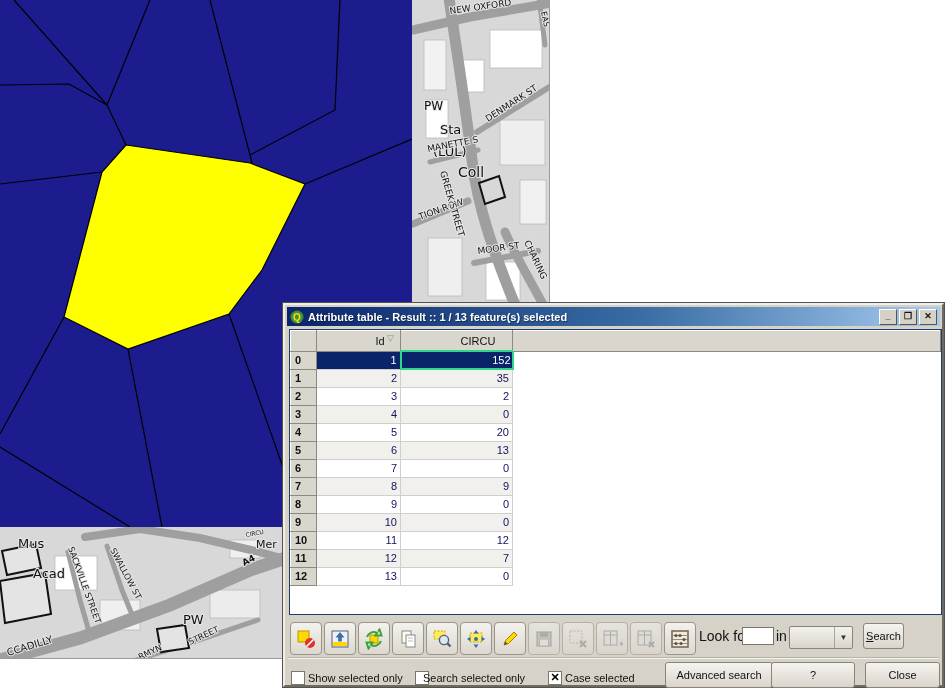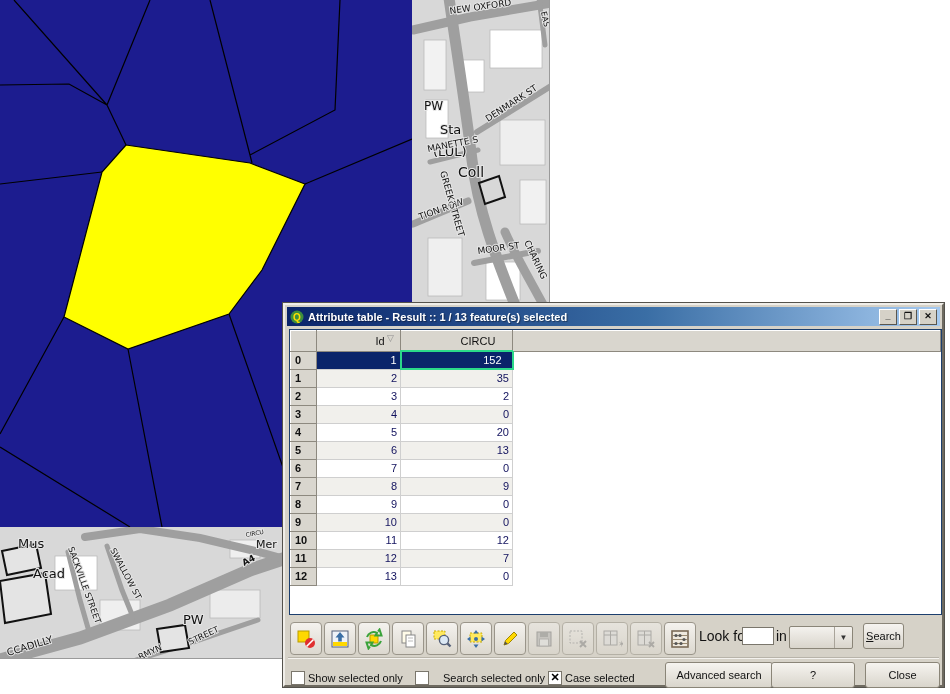--- a/index.html
+++ b/index.html
@@ -31,21 +31,21 @@
   table{border-collapse:collapse;table-layout:fixed;width:100%;font-size:11px;}
   col.c-rh{width:26px;} col.c-id{width:84px;} col.c-de{width:112px;}
   th{background:#d9d6ce;border:1px solid;border-color:#fff #8d897f #8d897f #fff;
      font-weight:normal;height:17px;position:relative;color:#111;padding-left:44px;}
   td{height:18px;border:1px solid #cfcfcf;border-top:none;color:#12125e;
      text-align:right;padding:0 3px 0 0;box-sizing:border-box;}
   td.rh{background:#d9d6ce;border:1px solid;border-color:#fff #8d897f #8d897f #fff;
         text-align:left;padding-left:4px;font-weight:bold;color:#111;}
   tr.alt td:not(.rh){background:#f1f0ec;}
   tr.sel td:not(.rh){background:#0a246a;color:#fff;}
-  td.focus{border:2px solid #2bd889 !important;padding-right:10px;}
+  td.focus{border:2px solid #2bd889 !important;padding-right:1px;}
   .sort-glyph{position:absolute;right:6px;top:2px;color:#8f8f8f;font-size:9px;}
   
   .tbtn{position:absolute;top:317px;width:30px;height:31px;border:1px solid #9a958a;border-radius:4px;
         background:linear-gradient(#f4f2ee,#dcd8cf);display:flex;align-items:center;justify-content:center;
         cursor:pointer;}
   .tbtn.disabled{opacity:.55;cursor:default;}
   .flabel{position:absolute;top:323px;font-size:14px;color:#111;}
   #look-input{position:absolute;left:457px;top:322px;width:26px;height:16px;border:1px solid #7a766c;
               background:#fff;font-size:11px;padding:0 2px;}
   #in-combo{position:absolute;left:504px;top:321px;width:62px;height:21px;border:1px solid #8a8578;
@@ -383,20 +383,20 @@
   </span>
   <button class="pbtn" style="left:578px;top:318px;width:41px;">
     <span><u class="acc">S</u><span>earch</span></span>
   </button>
 
   <div id="sep-line"></div>
 
   <span class="cbox" style="left:6px;"></span>
   <span class="clabel" style="left:23px;">Show selected only</span>
   <span class="cbox" style="left:130px;"></span>
-  <span class="clabel" style="left:158px;">Search selected only</span>
+  <span class="clabel" style="left:138px;">Search selected only</span>
   <span class="cbox" style="left:263px;">✕</span>
   <span class="clabel" style="left:280px;">Case selected</span>
 
   <button class="pbtn" style="left:380px;top:357px;width:108px;">Advanced search</button>
   <button class="pbtn" style="left:486px;top:357px;width:84px;">?</button>
   <button class="pbtn" style="left:580px;top:357px;width:75px;">Close</button>
 </div>
 
 </body></html>

